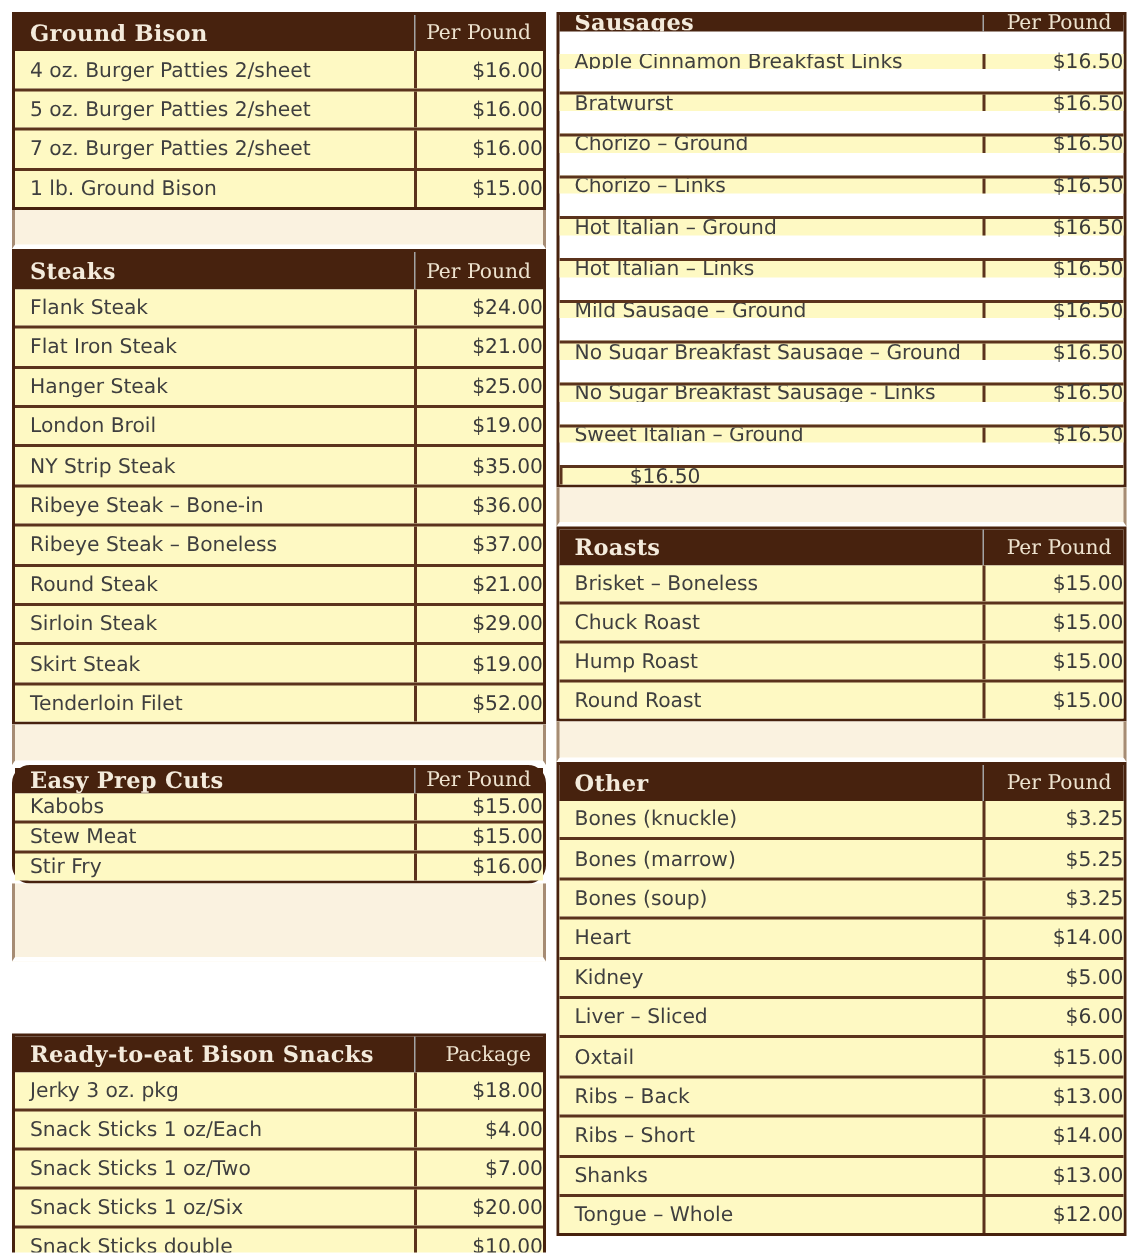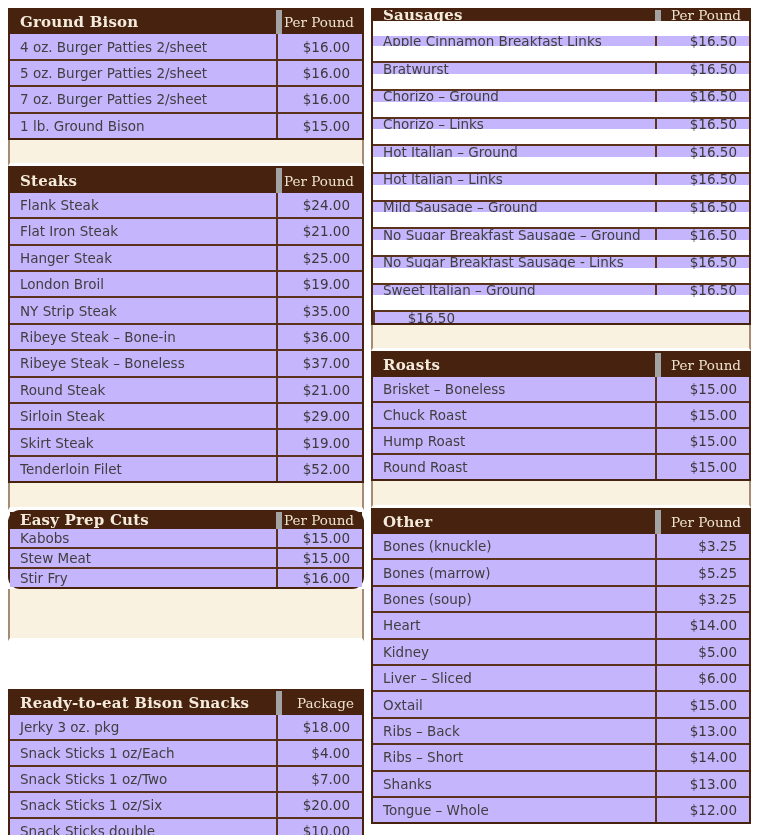--- a/index.html
+++ b/index.html
@@ -29,50 +29,49 @@
     display:flex; flex-direction:column;
     background:#ffffff;
   }
   .hdr{
     display:flex; flex:1 1 0; min-height:0;
     background:var(--brown-dark);
     align-items:stretch;
   }
   .row{
     display:flex; flex:1 1 0; min-height:0;
-    background:#c4b5fd;
+    background:#fef9c3;
     align-items:stretch;
   }
   .row + .row{ border-top:2px solid var(--row-border); }
 
   .cell-desc{
     flex:1; display:flex; align-items:center;
     padding-left:10px;
     font-size:13.5px; color:var(--item-text);
     white-space:nowrap; overflow:hidden;
   }
   .cell-price{
     display:flex; align-items:center; justify-content:flex-end;
-    padding-right:12px;
     font-size:13.5px; color:#3A3A3A;
     border-left:2px solid var(--row-border);
     white-space:nowrap;
   }
   #col-left  .cell-price{ width:86px; }
   #col-right .cell-price{ width:94px; }
 
   .hdr .cell-desc{
     font-family:"DejaVu Serif", serif; font-weight:bold;
     font-size:15px; color:var(--hdr-text);
     letter-spacing:.2px;
   }
   .hdr .cell-price{
     font-family:"DejaVu Serif", serif;
     font-size:13.5px; color:var(--hdr-sub);
-    border-left:6px solid #a3a3a3;
+    border-left:1px solid #a3a3a3;
     padding-right:8px;
   }
 
   .spacer{
     background:var(--cream);
     border-left:2px solid var(--spacer-border);
     border-right:2px solid var(--spacer-border);
     border-bottom:3px solid #ffffff;
   }
 </style>

